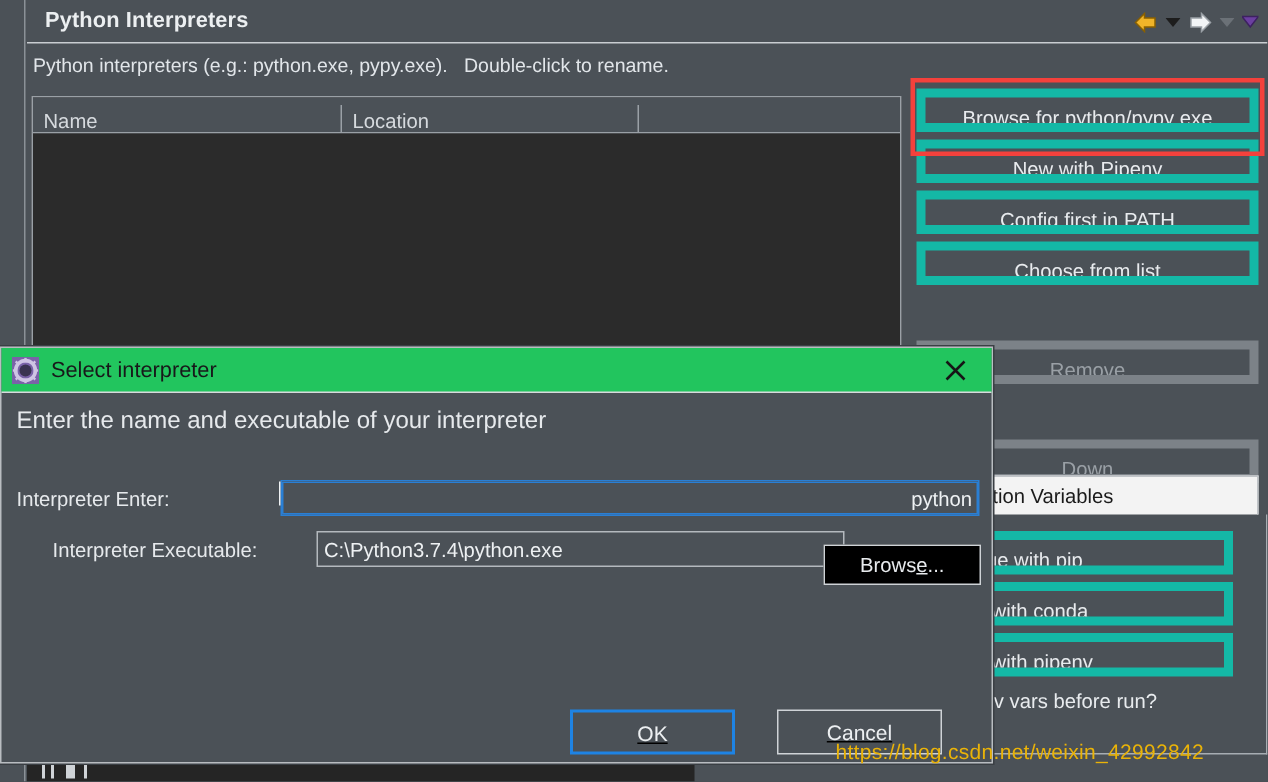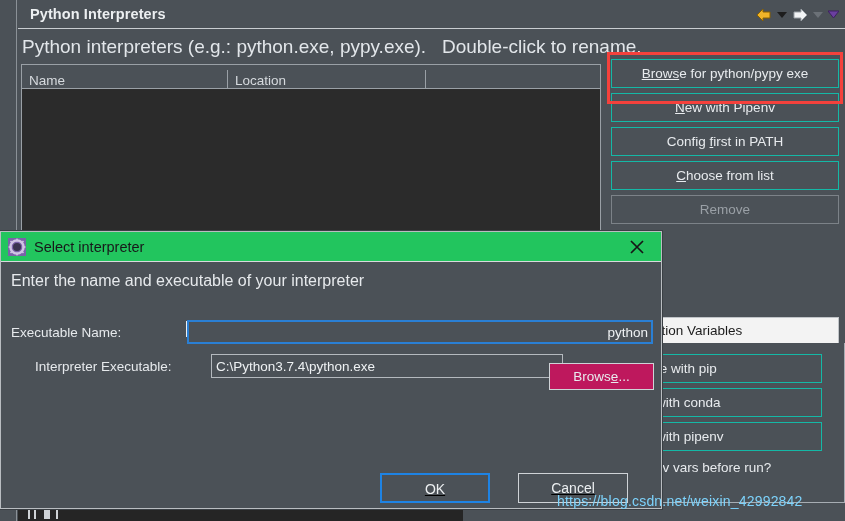--- a/index.html
+++ b/index.html
@@ -33,21 +33,21 @@
     padding-left: 12px; letter-spacing: .1px;
   }
   .nav-icons {
     position: absolute; right: 6px; top: 0; height: 29px;
     display: flex; align-items: center; gap: 5px;
   }
   .nav-icons svg { display: block; }
 
   .desc-line {
     position: absolute; left: 22px; top: 36px;
-    color: #e2e6ea; font-size: 19px; white-space: pre;
+    color: #e2e6ea; font-size: 13px; white-space: pre;
   }
 
   
   .table-box {
     position: absolute; left: 21px; top: 64px;
     width: 580px; height: 250px;
     background: #2b2b2b;
     border: 1px solid #9aa0a6;
   }
   .table-head {
@@ -69,27 +69,27 @@
 
   
   .btn-col {
     position: absolute; left: 611px; top: 59px;
     width: 228px;
     display: flex; flex-direction: column; gap: 5px;
   }
   .side-btn {
     height: 29px; line-height: 27px;
     background: #4b5157;
-    border: 1px solid #14b8a6;
+    border: 6px solid #14b8a6;
     color: #e8ebee; font-size: 13.5px;
     text-align: center; white-space: nowrap;
     overflow: hidden;
   }
   .side-btn.disabled {
-    border-color: #7c8288; color: #9aa0a6;
+    border-color: #7c8288; color: #9aa0a6; margin-top: 32px;
   }
   .side-btn u { text-decoration: underline; }
 
   
   .tabstrip {
     position: absolute; left: 611px; top: 317px; width: 234px; height: 26px;
   }
   .tab-sel {
     position: absolute; left: 0; top: 0; height: 26px; width: 228px;
     background: #f3f3f3; color: #1b1b1b;
@@ -178,21 +178,21 @@
     border: 1px solid #2a7fd4;
     box-shadow: inset 0 0 0 1px #2a7fd4;
   }
   .caret {
     position: absolute; left: 186px; top: 321px;
     width: 1px; height: 16px; background: #eef1f3;
   }
   .browse-btn {
     position: absolute; left: 548px; top: 348px;
     width: 105px; height: 27px; line-height: 25px;
-    background: #be185d; color: #e8ebee;
+    background: #000000; color: #e8ebee;
     border: 1px solid #cfd3d7;
     font-size: 13.5px; text-align: center;
   }
   .dlg-footer {
     position: absolute; left: 0; top: 234px; width: 662px; height: 44px;
     display: flex; align-items: center; justify-content: flex-end;
     gap: 28px; padding-right: 35px; text-decoration: underline;
   }
   .dlg-btn {
     width: 110px; height: 30px; line-height: 28px;
@@ -200,21 +200,21 @@
     background: #4b5157; color: #eceff1;
     border: 1px solid #cfd3d7;
   }
   .dlg-btn.primary {
     border: 2px solid #1e83e4;
   }
 
   
   .watermark {
     position: absolute; left: 557px; top: 493px;
-    color: #7dd3fc; font-size: 14px; white-space: nowrap;
+    color: #eab308; font-size: 14px; white-space: nowrap;
     letter-spacing: .2px;
   }
 </style>
 </head>
 <body>
 
 <div id="root">
 
   <div class="page-left-edge"></div>
 
@@ -259,20 +259,21 @@
     </div>
     <div class="table-body"></div>
   </div>
 
   <div class="btn-col">
     <div class="side-btn"><u>Brows</u>e for python/pypy exe</div>
     <div class="side-btn"><u>N</u>ew with Pipenv</div>
     <div class="side-btn">Config <u>f</u>irst in PATH</div>
     <div class="side-btn"><u>C</u>hoose from list</div>
     <div class="side-btn disabled">Remove</div>
+    <div class="side-btn disabled">Down</div>
   </div>
 
   <div class="tabpanel"></div>
   <div class="tabstrip">
     <div class="tab-sel">...ostitution Variables</div>
   </div>
   <div class="lower-btns">
     <div class="side-btn">...nage with pip</div>
     <div class="side-btn">...ge with conda</div>
     <div class="side-btn">...ge with pipenv</div>
@@ -313,21 +314,21 @@
       <span class="dlg-close">
         <svg width="20" height="20" viewBox="0 0 20 20">
             <path d="M4 4 L16 16 M16 4 L4 16" stroke="#161616" stroke-width="1.7" fill="none"></path>
           </svg>
       </span>
     </div>
 
     <div class="dlg-sub">Enter the name and executable of your interpreter</div>
 
     <div class="field-row r1">
-      <div class="field-label" style="width:176px">Executable Name:</div>
+      <div class="field-label" style="width:176px">Interpreter Enter:</div>
       <input class="field-input focused" style="width: 466px; text-align: right;" value="python">
     </div>
 
     <div class="field-row r2">
       <div class="field-label" style="width:176px">Interpreter Executable:</div>
       <input class="field-input" style="width: 352px;" value="C:\Python3.7.4\python.exe">
     </div>
 
     <div class="browse-btn" style="position:absolute;left:548px;top:131px">Brows<u>e</u>...</div>
 

